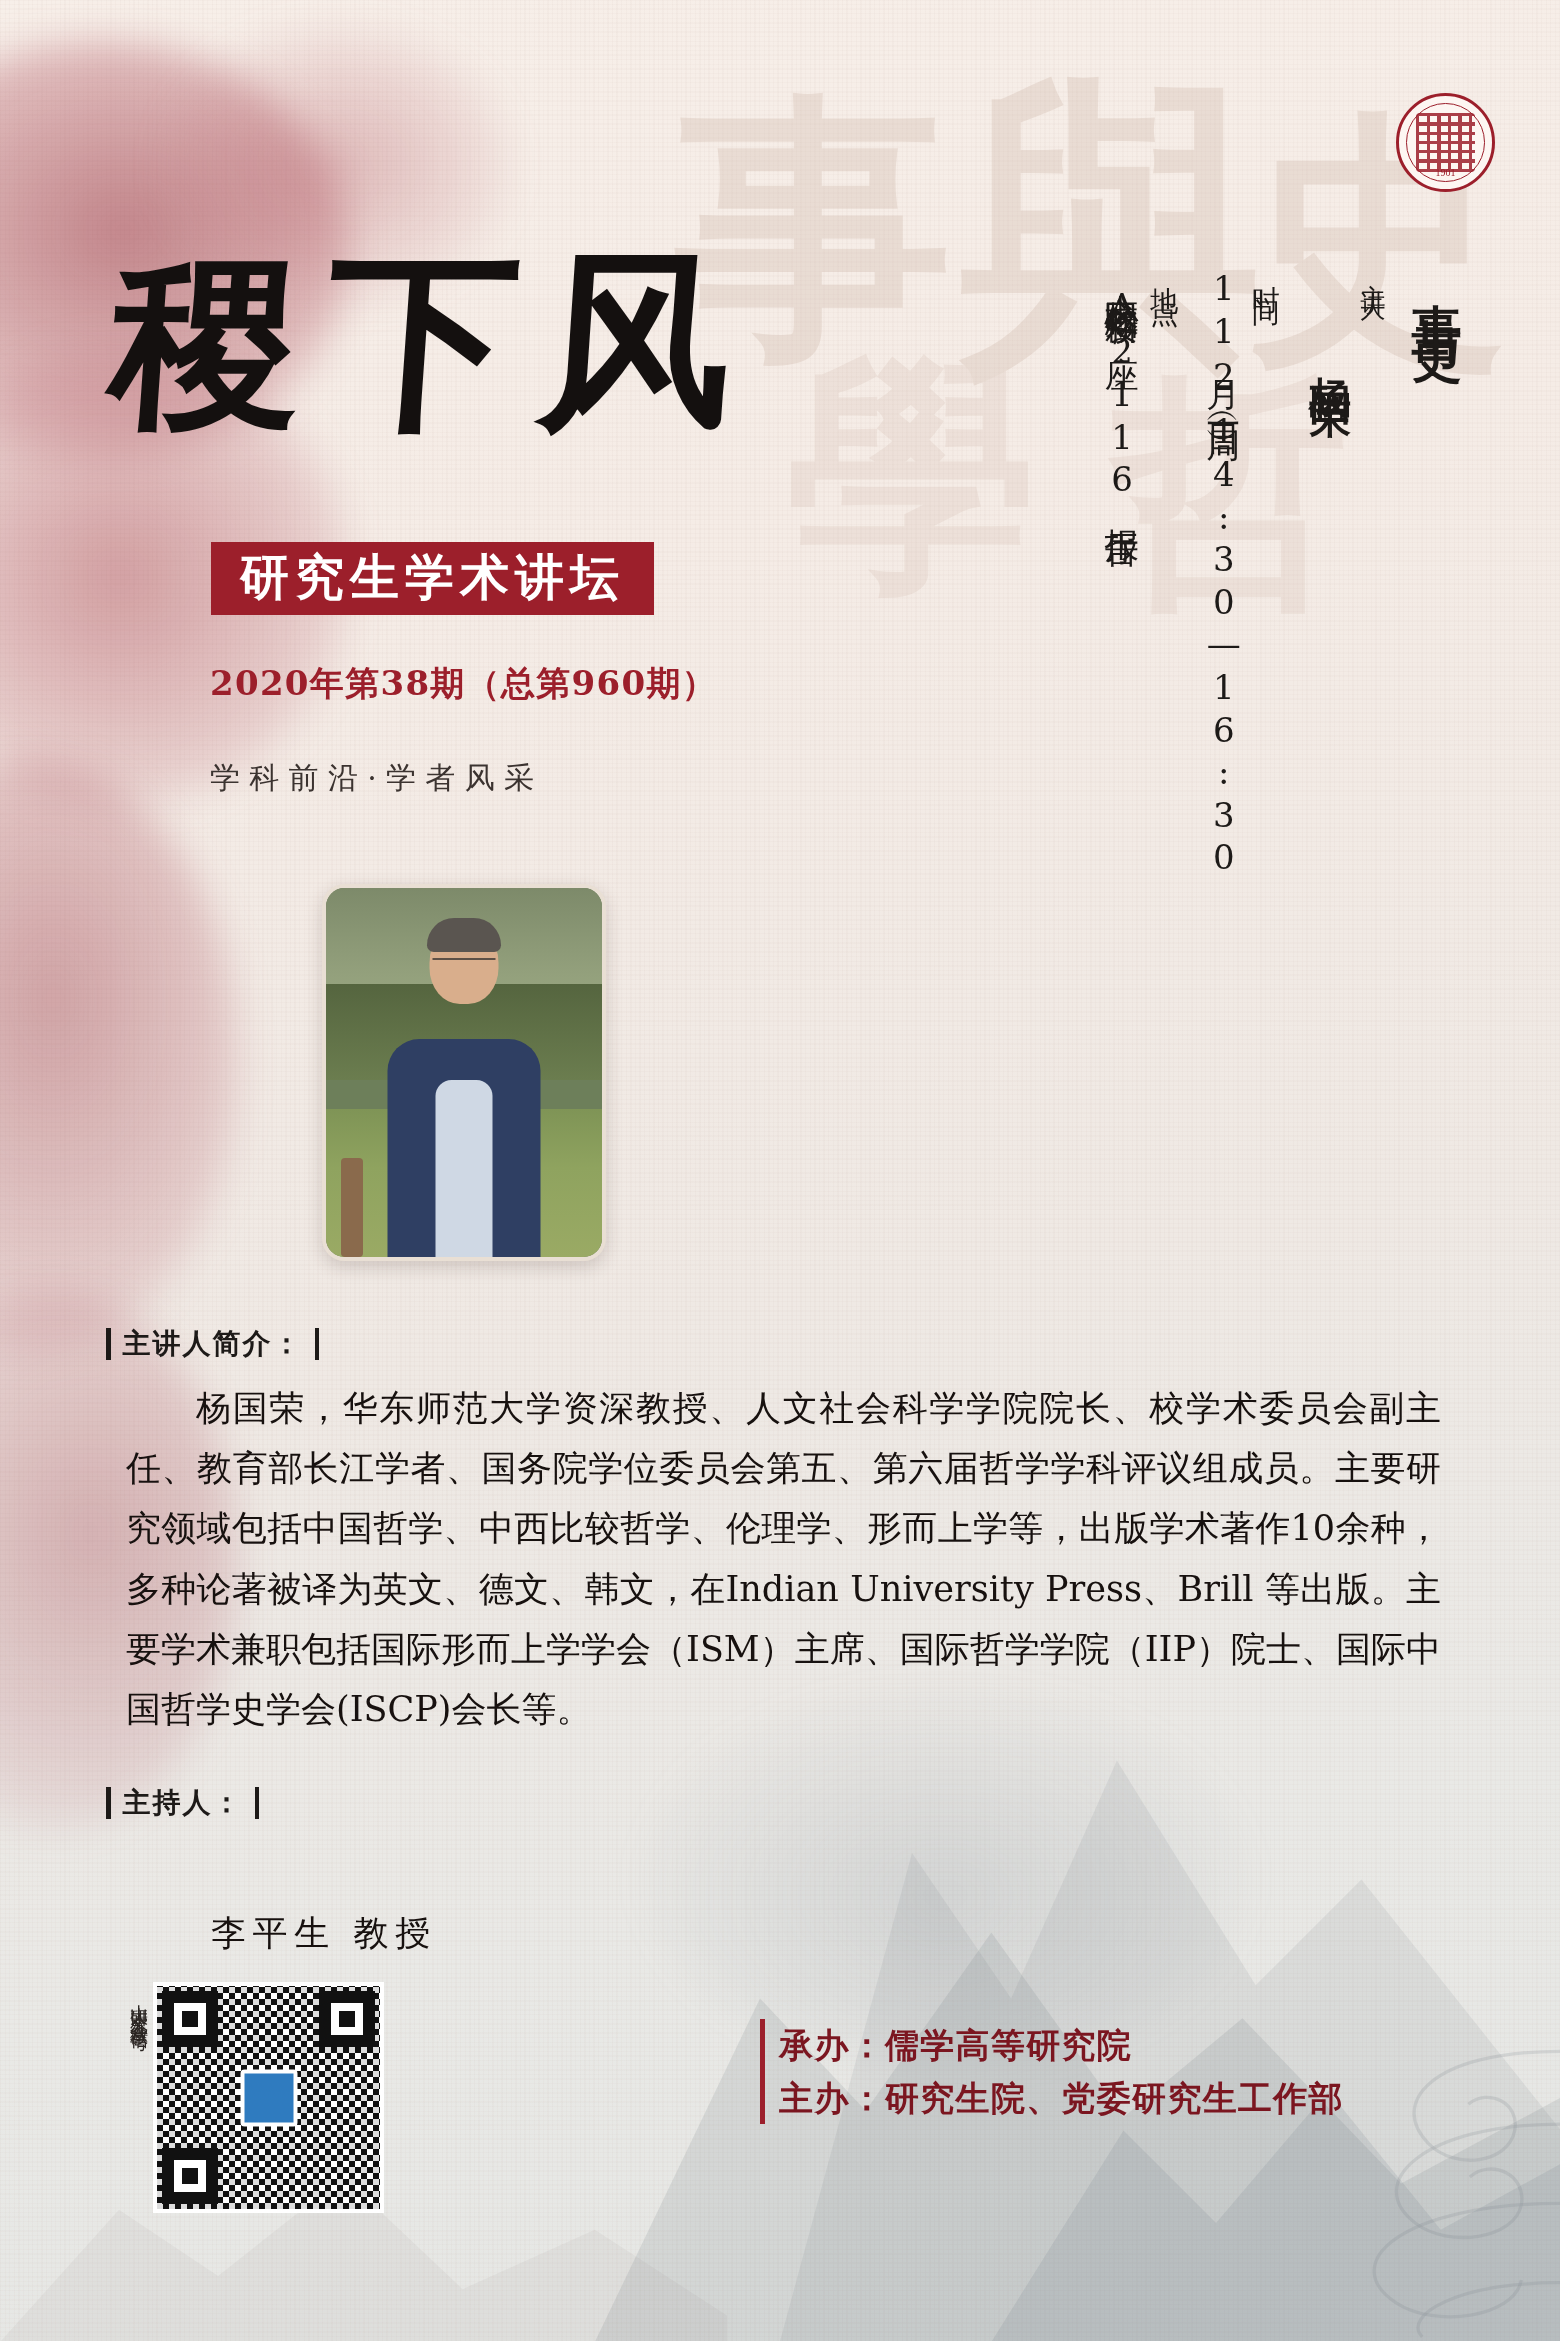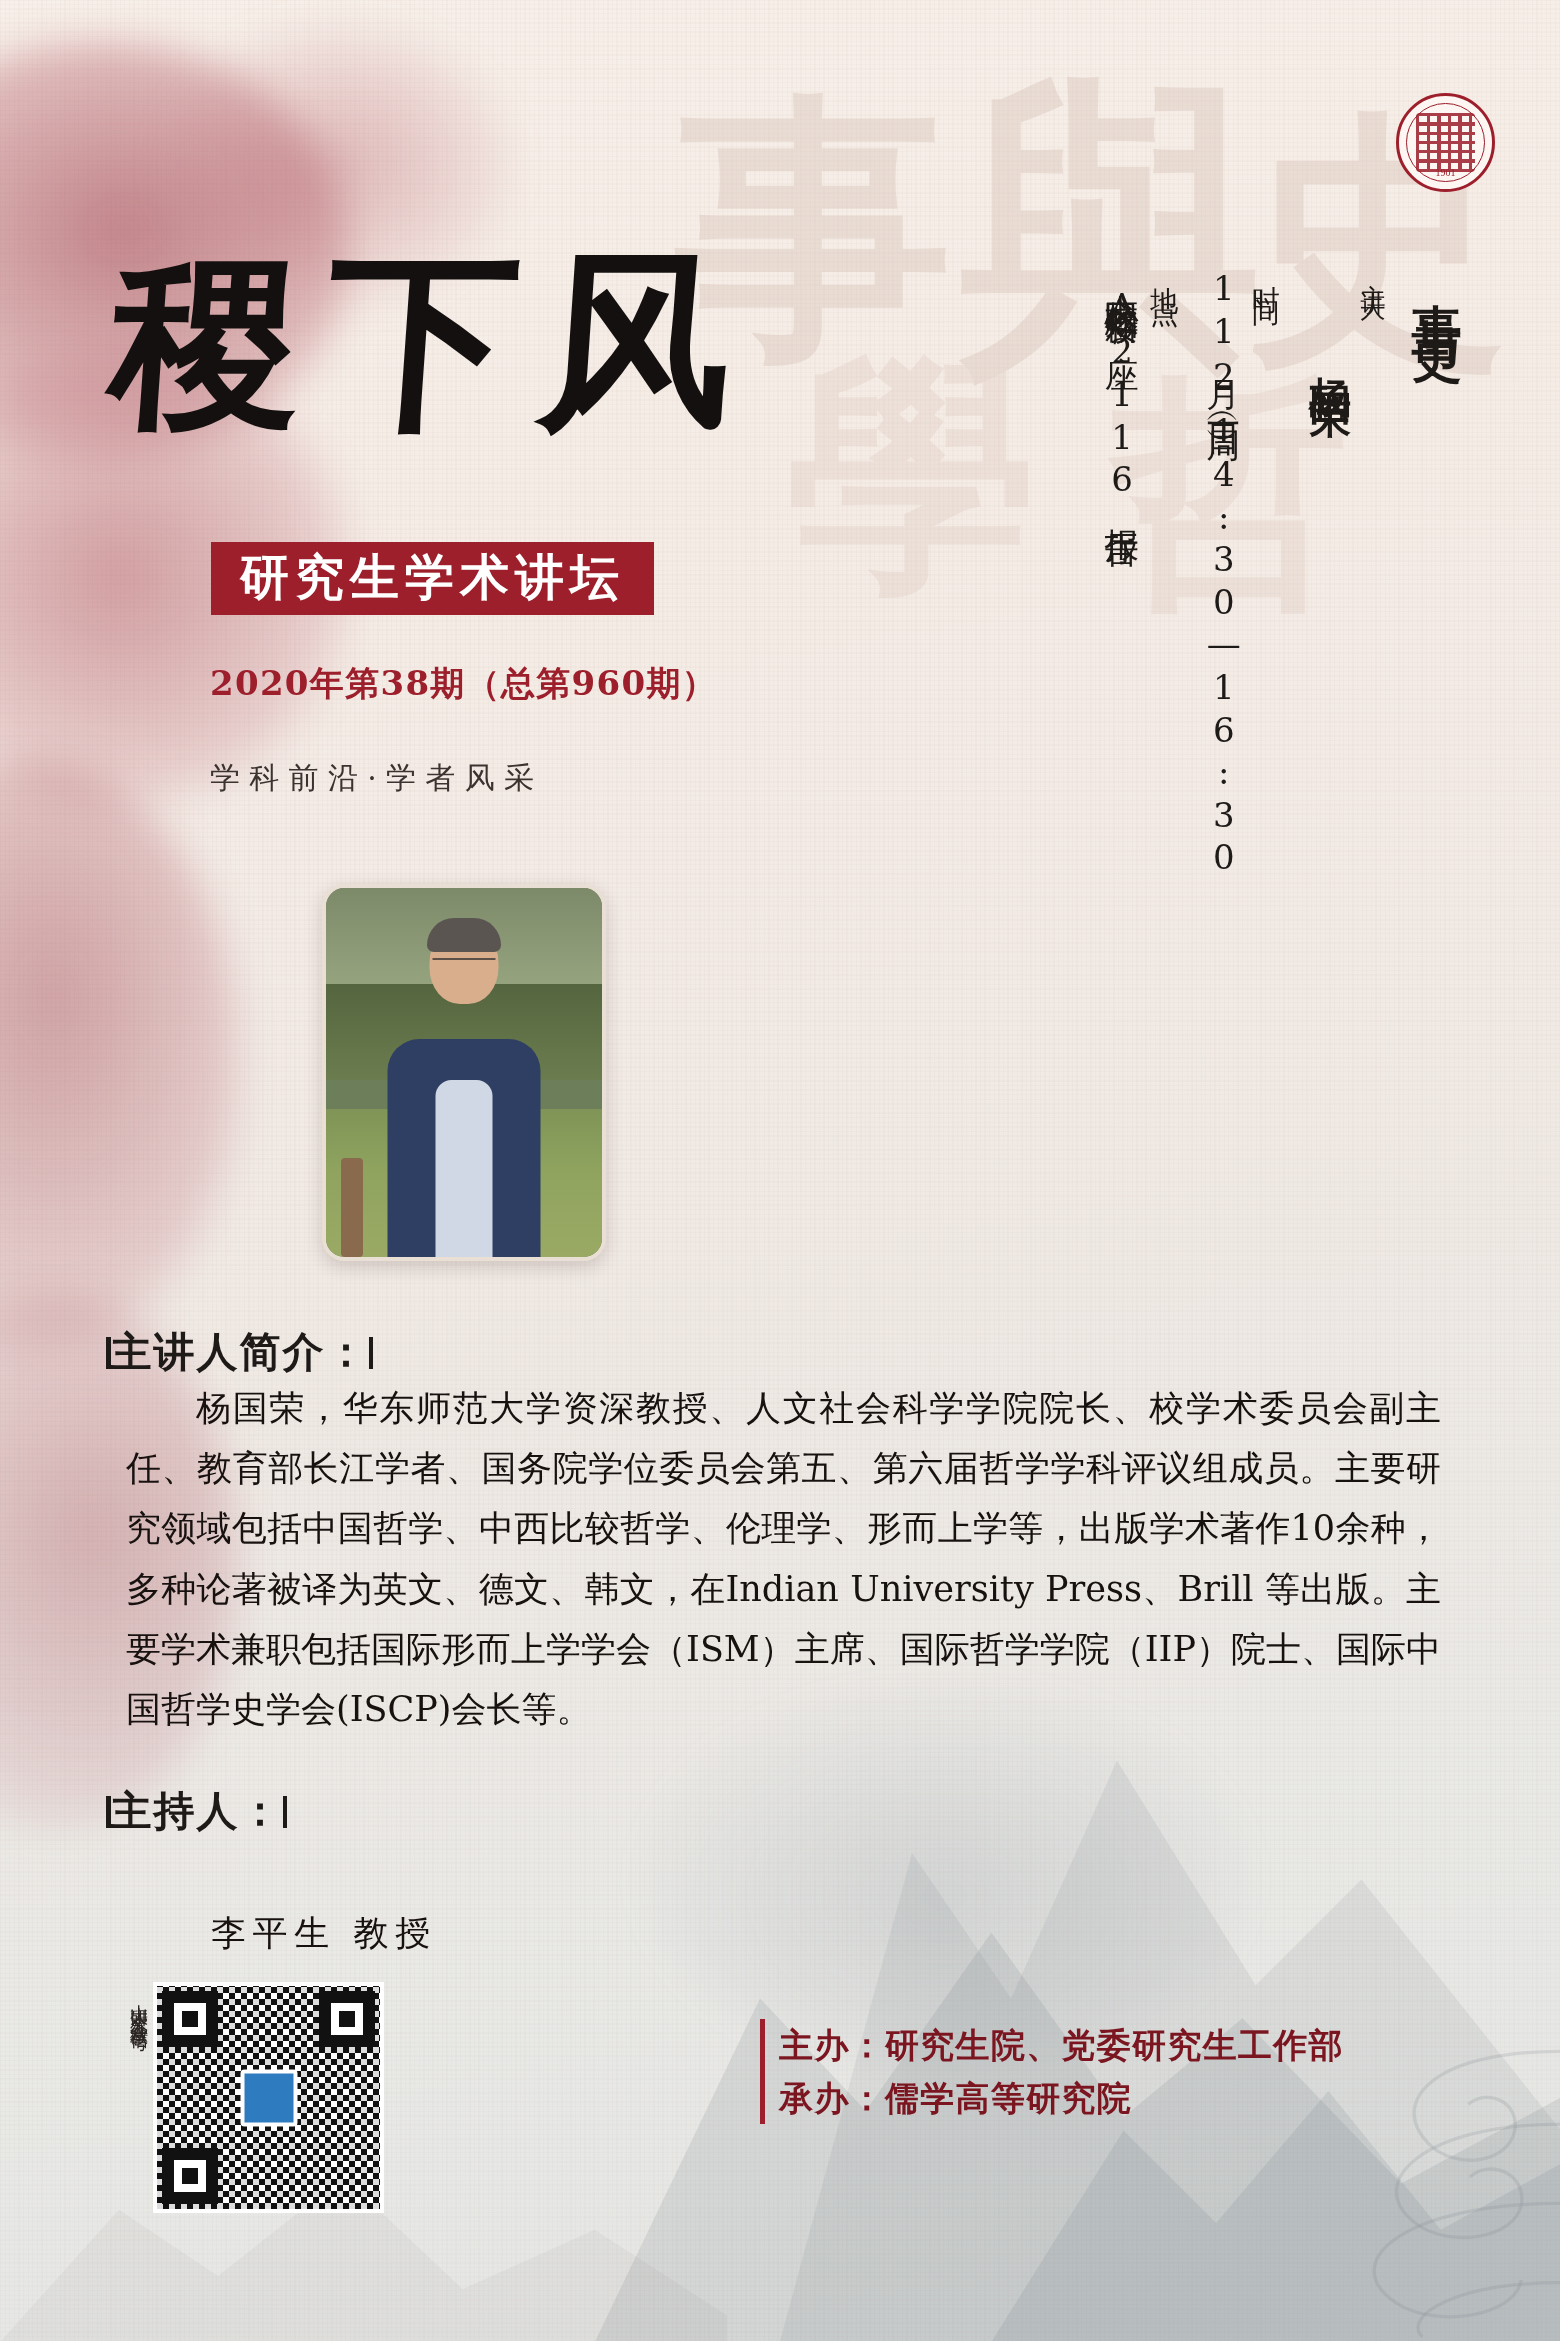--- a/index.html
+++ b/index.html
@@ -335,27 +335,28 @@
     width: 22.5px;
     height: 99px;
     background: #8a6a4c;
     border-radius: 4px;
   }
 
   
   .section-head {
     position: absolute;
     font-family: "DejaVu Serif", serif;
-    font-size: 41px;
+    font-size: 28px;
     font-weight: 700;
     color: #1d1a18;
     letter-spacing: 2px;
     white-space: nowrap;
     display: flex;
     align-items: center;
+    gap: 12px;
   }
   .section-head .bar {
     display: inline-block;
     width: 4.6px;
     height: 32px;
     background: #1d1a18;
   }
   .bio-head { left: 106px; top: 1325px; }
   .host-head { left: 106px; top: 1784px; }
 
@@ -576,19 +577,19 @@
       <div class="finder f-tl"></div>
       <div class="finder f-tr"></div>
       <div class="finder f-bl"></div>
       <div class="center-logo"></div>
     </div>
   </div>
 
   <div class="org-block">
     <div class="obar"></div>
     <div>
+      <div class="org-line">承办：儒学高等研究院</div>
       <div class="org-line">主办：研究生院、党委研究生工作部</div>
-      <div class="org-line">承办：儒学高等研究院</div>
     </div>
   </div>
 
 </div>
 
 
 </body></html>

